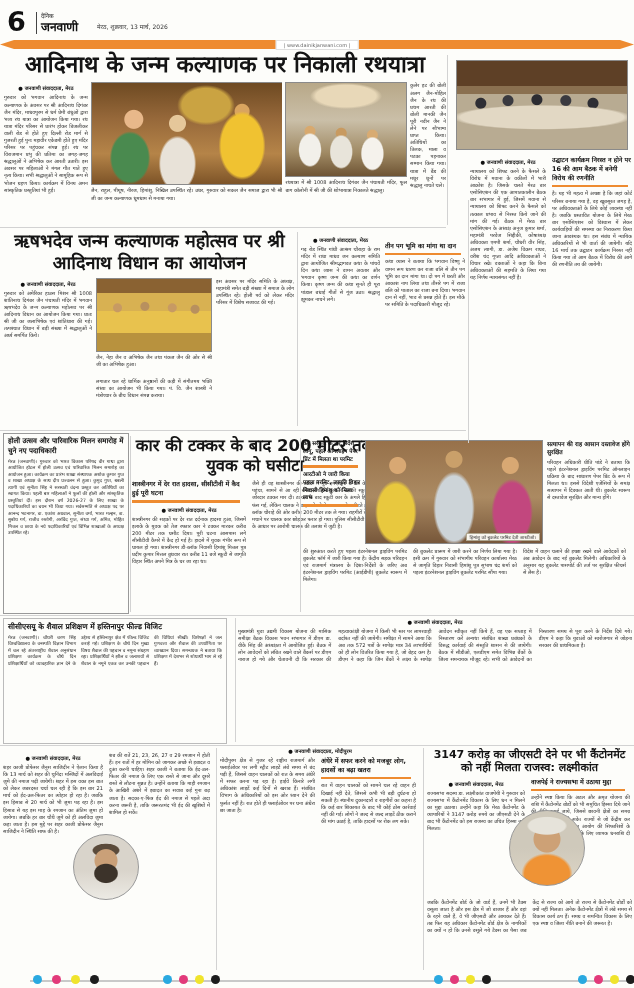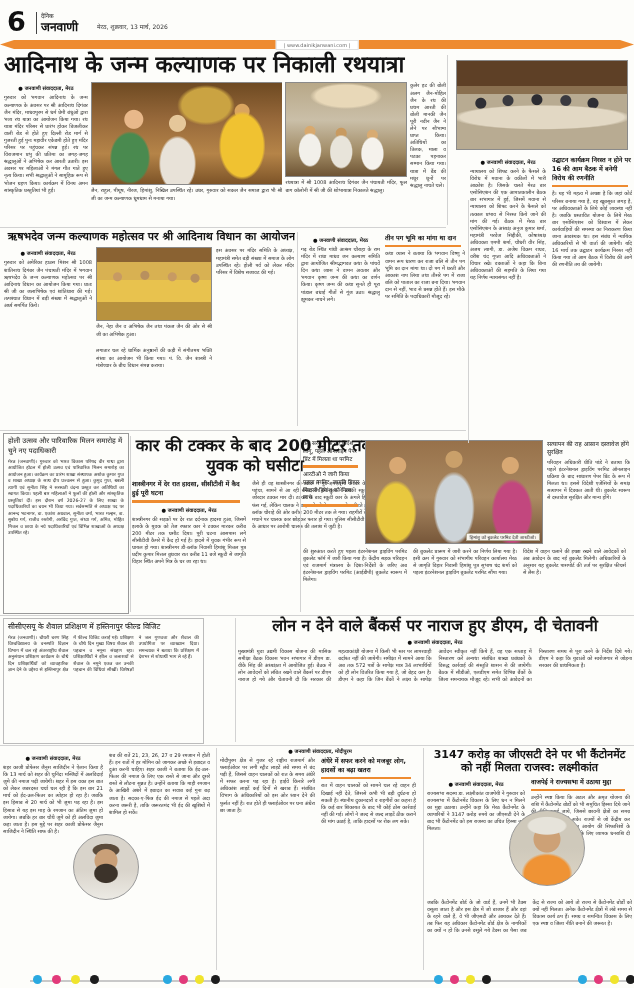--- a/index.html
+++ b/index.html
@@ -17,21 +17,21 @@
   .site-label{position:absolute;left:50%;top:39.5px;transform:translateX(-50%);background:#fff;
           border:1px solid #e0e0e0;padding:1px 7px;font-size:5px;color:#666;white-space:nowrap;}
   
   .art{position:absolute;overflow:hidden;}
   .hl{font-weight:bold;color:#141414;text-align:center;line-height:1.22;}
   .hl-left{text-align:left;}
   .byline{font-size:5.2px;font-weight:bold;text-align:center;margin:2px 0;color:#111;}
   .bt{font-size:5px;line-height:1.42;text-align:justify;color:#2b2b2b;overflow:hidden;}
   .bt-s{font-size:4.6px;line-height:1.42;text-align:justify;color:#2b2b2b;overflow:hidden;}
   .sub{font-size:6.4px;font-weight:bold;line-height:1.4;color:#111;}
-  .sub-s{font-size:5.6px;font-weight:normal;line-height:1.4;color:#111;}
+  .sub-s{font-size:5.6px;font-weight:bold;line-height:1.4;color:#111;}
   .orule{height:2.5px;background:#ee8b30;margin:2px 0 3px 0;width:95%;}
   .row{display:flex;}
   .col{overflow:hidden;}
   .vrule{position:absolute;width:1px;background:#d2d2d2;}
   .hrule{position:absolute;height:1px;background:#d2d2d2;}
   .photo{border:1px solid #8a8a8a;box-sizing:border-box;position:relative;}
   .photo-cap{position:absolute;right:2px;bottom:2px;background:#f8f5ee;border:1px solid #b0a890;
              font-size:4.5px;padding:0 3px;color:#333;}
   .circle{border-radius:50%;position:absolute;border:1px solid #999;box-sizing:border-box;z-index:3;}
   
@@ -101,21 +101,21 @@
 
   <div class="m-pageno">6</div>
   <div class="m-vline"></div>
   <div class="m-tag">दैनिक</div>
   <div class="m-name">जनवाणी</div>
   <div class="m-edition">मेरठ, शुक्रवार,  13 मार्च,  2026</div>
   <div class="ribbon"></div>
   <div class="site-label">| www.dainikjanwani.com |</div>
 
   <section class="art" style="left:4px;top:51px;width:442px;height:175px;">
-    <div class="hl hl-left" style="font-size:22.5px;white-space:nowrap;">आदिनाथ के जन्म कल्याणक पर निकाली रथयात्रा</div>
+    <div class="hl hl-left" style="font-size:22.5px;white-space:nowrap;text-align:center;">आदिनाथ के जन्म कल्याणक पर निकाली रथयात्रा</div>
     <div class="row" style="margin-top:4px;gap:3px;height:140px;">
       <div class="col" style="width:84px;">
         <div class="byline">● जनवाणी संवाददाता, मेरठ</div>
         <div class="bt" style="height:128px;">गुरुवार को भगवान आदिनाथ के जन्म कल्याणक के अवसर पर श्री आदिनाथ दिगंबर जैन मंदिर, माधवपुरम से धर्म प्रेमी बंधुओं द्वारा भव्य रथ यात्रा का आयोजन किया गया। रथ यात्रा मंदिर परिसर से प्रारंभ होकर बिजलीकर वाली रोड से होते हुए दिल्ली रोड मार्ग से गुजरती हुई पुनः महावीर एकेडमी होते हुए मंदिर परिसर पर पहुंचकर संपन्न हुई। रथ पर विराजमान प्रभु की प्रतिमा का जगह-जगह श्रद्धालुओं ने अभिषेक कर आरती उतारी। इस अवसर पर महिलाओं ने मंगल गीत गाते हुए नृत्य किया। सभी श्रद्धालुओं ने सामूहिक रूप से भोजन ग्रहण किया। कार्यक्रम में विनय अमन सांस्कृतिक प्रस्तुतियां भी हुईं।</div>
       </div>
       <div class="col" style="width:192px;">
         <div class="photo ph-rath1" style="width:192px;height:103px;"></div>
         <div class="bt" style="margin-top:2px;height:32px;">जैन, राहुल, पीयूष, नीरज, हिमांशु, निखिल उपस्थित रहे। उधर, गुरुवार को सकल जैन समाज द्वारा भी श्री जी का जन्म कल्याणक धूमधाम से मनाया गया।</div>
       </div>
       <div class="col" style="width:122px;">
@@ -137,21 +137,21 @@
       </div>
       <div class="col" style="width:80px;">
         <div class="sub">उद्घाटन कार्यक्रम निरस्त न होने पर 16 की आम बैठक में बनेगी विरोध की रणनीति</div>
         <div class="orule"></div>
         <div class="bt" style="height:195px;">है। यह भी महत्व में अच्छा है कि जहां कोर्ट परिसर बनाया गया है, वह खूबसूरत जगह है, पर अधिवक्ताओं के लिये कोई व्यवस्था नहीं है। जबकि प्रस्तावित योजना के लिये मेरठ बार एसोसिएशन को विश्वास में लेकर कार्यवाहियों की समस्या का निराकरण किया जाना आवश्यक था। इस संबंध में न्यायिक अधिकारियों से भी वार्ता की जायेगी। यदि 16 मार्च तक उद्घाटन कार्यक्रम निरस्त नहीं किया गया तो आम बैठक में विरोध की आगे की रणनीति तय की जायेगी।</div>
       </div>
     </div>
   </section>
 
   <section class="art" style="left:4px;top:230px;width:291px;height:198px;">
-    <div class="hl" style="font-size:11px;text-align:right;">ऋषभदेव जन्म कल्याणक महोत्सव पर श्री आदिनाथ विधान का आयोजन</div>
+    <div class="hl" style="font-size:18px;">ऋषभदेव जन्म कल्याणक महोत्सव पर श्री आदिनाथ विधान का आयोजन</div>
     <div class="row" style="margin-top:4px;gap:4px;">
       <div class="col" style="width:88px;">
         <div class="byline">● जनवाणी संवाददाता, मेरठ</div>
         <div class="bt" style="height:145px;">गुरुवार को अमेरिका हाउस मिशन श्री 1008 शांतिनाथ दिगंबर जैन पंचायती मंदिर में भगवान ऋषभदेव के जन्म कल्याणक महोत्सव पर श्री आदिनाथ विधान का आयोजन किया गया। प्रातः श्री जी का जलाभिषेक एवं शांतिधारा की गई। तत्पश्चात विधान में बड़ी संख्या में श्रद्धालुओं ने अर्घ्य समर्पित किये।</div>
       </div>
       <div class="col" style="width:116px;">
         <div class="photo ph-vidhan" style="width:116px;height:74px;"></div>
         <div class="bt" style="margin-top:2px;height:22px;">जैन, नेहा जैन व अभिषेक जैन तथा पंकज जैन की ओर से श्री जी का अभिषेक हुआ।</div>
         <div class="bt" style="margin-top:2px;height:54px;">लगातार चल रहे धार्मिक अनुष्ठानों की कड़ी में संगीतमय भक्ति संध्या का आयोजन भी किया गया। पं. वि. जैन शास्त्री ने मंत्रोच्चार के बीच विधान संपन्न कराया।</div>
       </div>
@@ -160,21 +160,21 @@
       </div>
     </div>
   </section>
 
   <section class="art" style="left:301px;top:230px;width:165px;height:198px;">
     <div class="row" style="margin-top:4px;gap:5px;">
       <div class="col" style="width:79px;">
         <div class="byline">● जनवाणी संवाददाता, मेरठ</div>
         <div class="bt" style="height:148px;">गढ़ रोड स्थित गांधी आश्रम चौराहा के राम मंदिर में राधा माधव जन कल्याण समिति द्वारा आयोजित श्रीमद्भागवत कथा के पांचवें दिन कथा व्यास ने वामन अवतार और भगवान कृष्ण जन्म की कथा का वर्णन किया। कृष्ण जन्म की कथा सुनते ही पूरा पांडाल बधाई गीतों से गूंज उठा। श्रद्धालु झूमकर नाचने लगे।</div>
       </div>
-      <div class="col" style="width:80px;">
+      <div class="col" style="width:80px;margin-top:8px;">
         <div class="sub">तीन पग भूमि का मांगा था दान</div>
         <div class="orule"></div>
         <div class="bt" style="height:138px;">कथा व्यास ने बताया कि भगवान विष्णु ने वामन रूप धारण कर राजा बलि से तीन पग भूमि का दान मांगा था। दो पग में धरती और आकाश नाप लिया तथा तीसरे पग में राजा बलि को पाताल का राजा बना दिया। भगवान दान से नहीं, भाव से प्रसन्न होते हैं। इस मौके पर समिति के पदाधिकारी मौजूद रहे।</div>
       </div>
     </div>
   </section>
 
   <section class="art box" style="left:3px;top:433px;width:126px;height:181px;">
     <div class="sub-s" style="font-size:7px;">होली उत्सव और पारिवारिक मिलन समारोह में चुने नए पदाधिकारी</div>
     <div class="bt-s" style="margin-top:2px;height:140px;">मेरठ (जनवाणी)। गुरुवार को भारत विकास परिषद वीर गाथा द्वारा आयोजित होटल में होली उत्सव एवं पारिवारिक मिलन समारोह का आयोजन हुआ। कार्यक्रम का प्रारंभ शाखा संस्थापक अशोक कुमार गुप्त व शाखा अध्यक्ष के साथ दीप प्रज्वलन से हुआ। कुमुद गुप्त, बबली त्यागी एवं सुनीता सिंह ने सरस्वती वंदना प्रस्तुत कर अतिथियों का स्वागत किया। पहली बार महिलाओं ने फूलों की होली और सांस्कृतिक प्रस्तुतियां दीं। इस दौरान वर्ष 2026-27 के लिए शाखा के पदाधिकारियों का चयन भी किया गया। सर्वसम्मति से अध्यक्ष पद पर आनन्द भटनागर, डा. एकांश अग्रवाल, सुनीता वर्मा, भारत मल्हन, डा. सुबोध गर्ग, राजीव रस्तोगी, अरविंद गुप्त, संध्या गर्ग, अमित, मोहित मित्तल व छाया के नये पदाधिकारियों एवं विभिन्न शाखाओं के अध्यक्ष उपस्थित रहे।</div>
@@ -213,27 +213,26 @@
         <div class="bt" style="margin-top:2px;height:84px;">परिवहन अधिकारी प्रीति पांडे ने बताया कि पहले इंटरनेशनल ड्राइविंग परमिट ऑनलाइन प्रक्रिया के बाद साधारण पेपर प्रिंट के रूप में मिलता था। इससे विदेशी एजेंसियों के समक्ष सत्यापन में दिक्कत आती थी। बुकलेट स्वरूप से दस्तावेज सुरक्षित और मान्य होंगे।</div>
       </div>
     </div>
     <div class="row" style="margin-top:4px;gap:6px;">
       <div class="bt col" style="width:104px;height:44px;">की शुरुआत करते हुए पहला इंटरनेशनल ड्राइविंग परमिट बुकलेट फॉर्म में जारी किया गया है। केंद्रीय सड़क परिवहन एवं राजमार्ग मंत्रालय के दिशा-निर्देशों के जरिए अब इंटरनेशनल ड्राइविंग परमिट (आईडीपी) बुकलेट स्वरूप में मिलेगा।</div>
       <div class="bt col" style="width:104px;height:44px;">की बुकलेट प्रारूप में जारी करने का निर्णय लिया गया है। इसी क्रम में गुरुवार को संभागीय परिवहन कार्यालय मेरठ से जागृति विहार निवासी हिमांशु पुत्र सुभाष चंद्र शर्मा को पहला इंटरनेशनल ड्राइविंग बुकलेट परमिट सौंपा गया।</div>
       <div class="bt col" style="width:103px;height:44px;">विदेश में वाहन चलाने की इच्छा रखने वाले आवेदकों को अब आवेदन के बाद नई बुकलेट मिलेगी। अधिकारियों के अनुसार यह बुकलेट पासपोर्ट की तर्ज पर सुरक्षित फीचर्स से लैस है।</div>
     </div>
   </section>
 
-  <section class="art box" style="left:3px;top:618px;width:201px;height:126px;border-color:#bbb;">
+  <section class="art box" style="left:3px;top:618px;width:224px;height:126px;border-color:#bbb;">
     <div class="sub-s" style="font-size:7.5px;">सीसीएसयू के शैवाल प्रशिक्षण में हस्तिनापुर फील्ड विजिट</div>
     <div class="bt-s" style="margin-top:2px;height:100px;column-count:3;column-gap:5px;">मेरठ (जनवाणी)। चौधरी चरण सिंह विश्वविद्यालय के वनस्पति विज्ञान विभाग में चल रहे अंतरराष्ट्रीय शैवाल अनुसंधान प्रशिक्षण कार्यक्रम के चौथे दिन प्रशिक्षार्थियों को व्यावहारिक ज्ञान देने के उद्देश्य से हस्तिनापुर क्षेत्र में फील्ड विजिट कराई गई। प्रशिक्षण के चौथे दिन मुख्य विषय शैवाल की पहचान व नमूना संग्रहण रहा। प्रशिक्षार्थियों ने झील व जलाशयों से शैवाल के नमूने एकत्र कर उनकी पहचान की विधियां सीखीं। विशेषज्ञों ने जल गुणवत्ता और शैवाल की उपयोगिता पर व्याख्यान दिया। समन्वयक ने बताया कि प्रशिक्षण में देशभर से शोधार्थी भाग ले रहे हैं।</div>
   </section>
 
   <section class="art" style="left:238px;top:616px;width:394px;height:128px;">
-    <div class="hl" style="font-size:16px;white-space:nowrap;">लोन न देने वाले बैंकर्स पर नाराज हुए डीएम, दी चेतावनी</div>
     <div class="byline">● जनवाणी संवाददाता, मेरठ</div>
     <div class="bt" style="height:88px;column-count:4;column-gap:7px;">मुख्यमंत्री युवा उद्यमी विकास योजना की मासिक समीक्षा बैठक विकास भवन सभागार में डीएम डा. वीके सिंह की अध्यक्षता में आयोजित हुई। बैठक में लोन आवेदनों को लंबित रखने वाले बैंकर्स पर डीएम नाराज हो गये और चेतावनी दी कि सरकार की महत्वाकांक्षी योजना में किसी भी स्तर पर लापरवाही बर्दाश्त नहीं की जायेगी। समीक्षा में सामने आया कि अब तक 572 पत्रों के सापेक्ष मात्र 34 लाभार्थियों को ही लोन वितरित किया गया है, जो बेहद कम है। डीएम ने कहा कि जिन बैंकों ने लक्ष्य के सापेक्ष आवेदन स्वीकृत नहीं किये हैं, वह एक सप्ताह में निस्तारण करें अन्यथा संबंधित शाखा प्रबंधकों के विरुद्ध कार्रवाई की संस्तुति शासन से की जायेगी। बैठक में सीडीओ, एलडीएम समेत विभिन्न बैंकों के जिला समन्वयक मौजूद रहे। सभी को आवेदनों का निस्तारण समय से पूरा करने के निर्देश दिये गये। डीएम ने कहा कि युवाओं को स्वरोजगार से जोड़ना सरकार की प्राथमिकता है।</div>
   </section>
 
   <section class="art" style="left:3px;top:748px;width:211px;height:227px;">
     <div class="row" style="margin-top:4px;gap:6px;">
       <div class="col" style="width:100px;">
         <div class="byline">● जनवाणी संवाददाता, मेरठ</div>
         <div class="bt" style="height:170px;">शहर काजी प्रोफेसर जैनुस साजिदीन ने ऐलान किया है कि 13 मार्च को शहर की चुनिंदा मस्जिदों में अलविदाई जुमे की नमाज पढ़ी जायेगी। शहर में इस वक्त इस बात को लेकर जबरदस्त चर्चा चल रही है कि इस बार 21 मार्च को ईद-उल-फितर का त्योहार हो रहा है। जबकि इस हिसाब से 20 मार्च को भी जुमा पड़ रहा है। इस हिसाब से यह इस माह के रमजान का अंतिम जुमा हो जायेगा। जबकि हर बार चौथे जुमे को ही अलविदा जुमा कहा जाता है। इस मुद्दे पर शहर काजी प्रोफेसर जैनुस साजिदीन ने स्थिति साफ की है।</div>
       </div>

